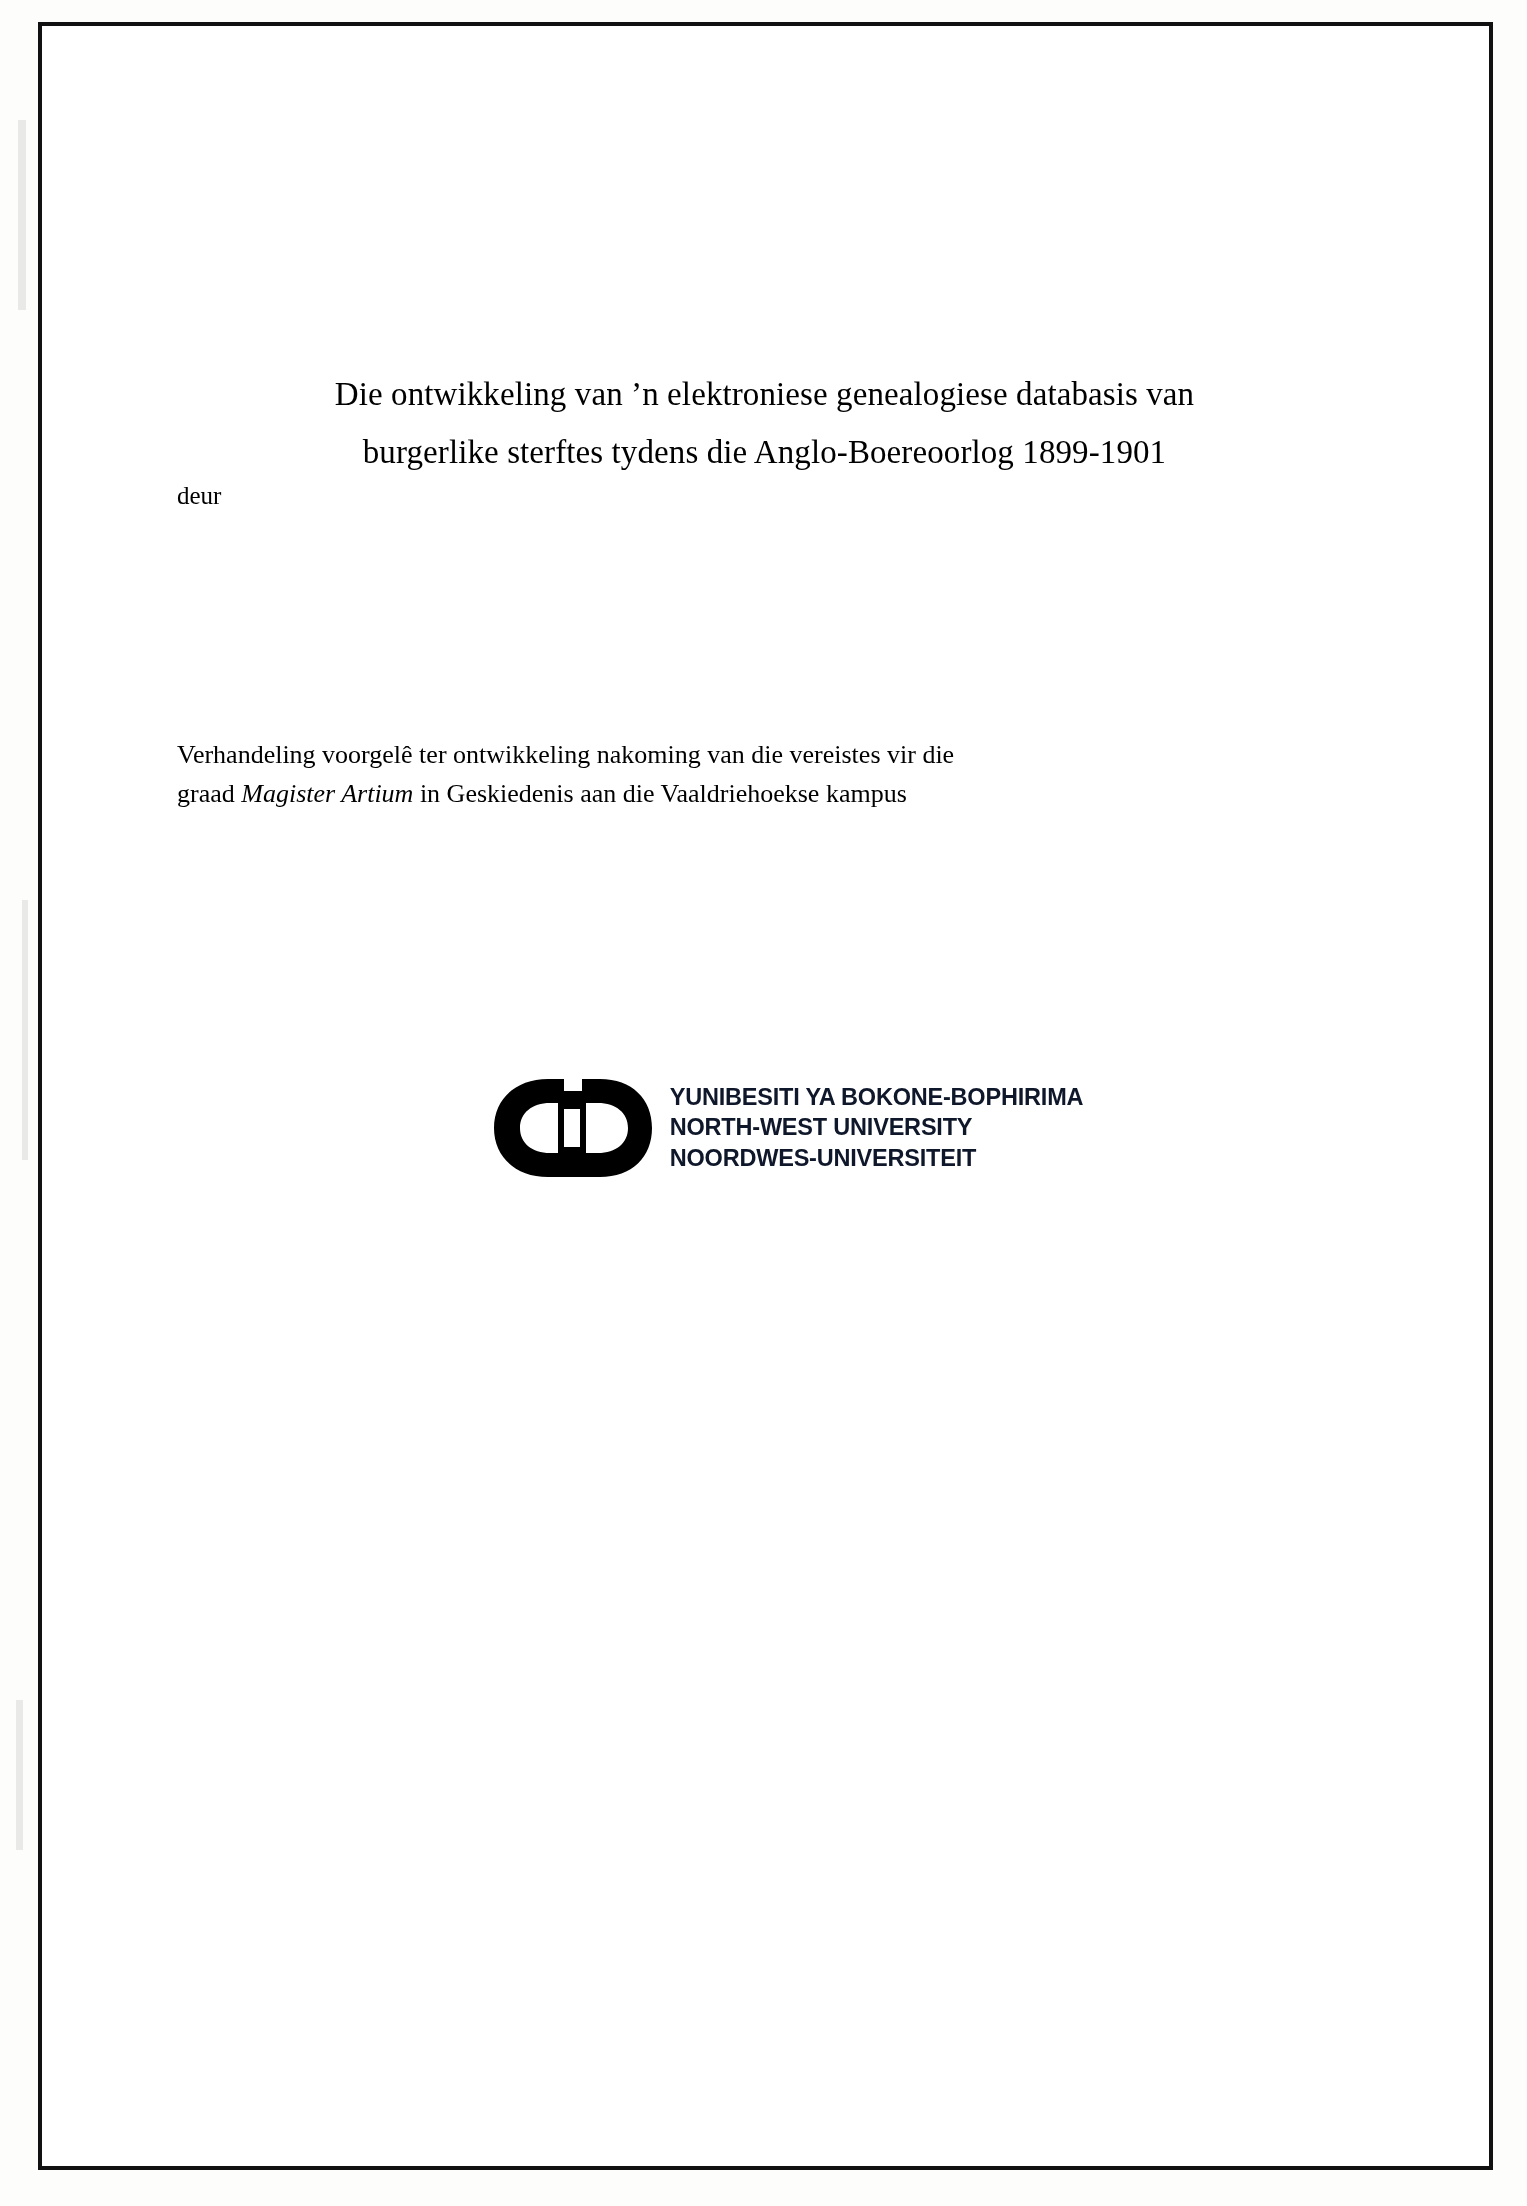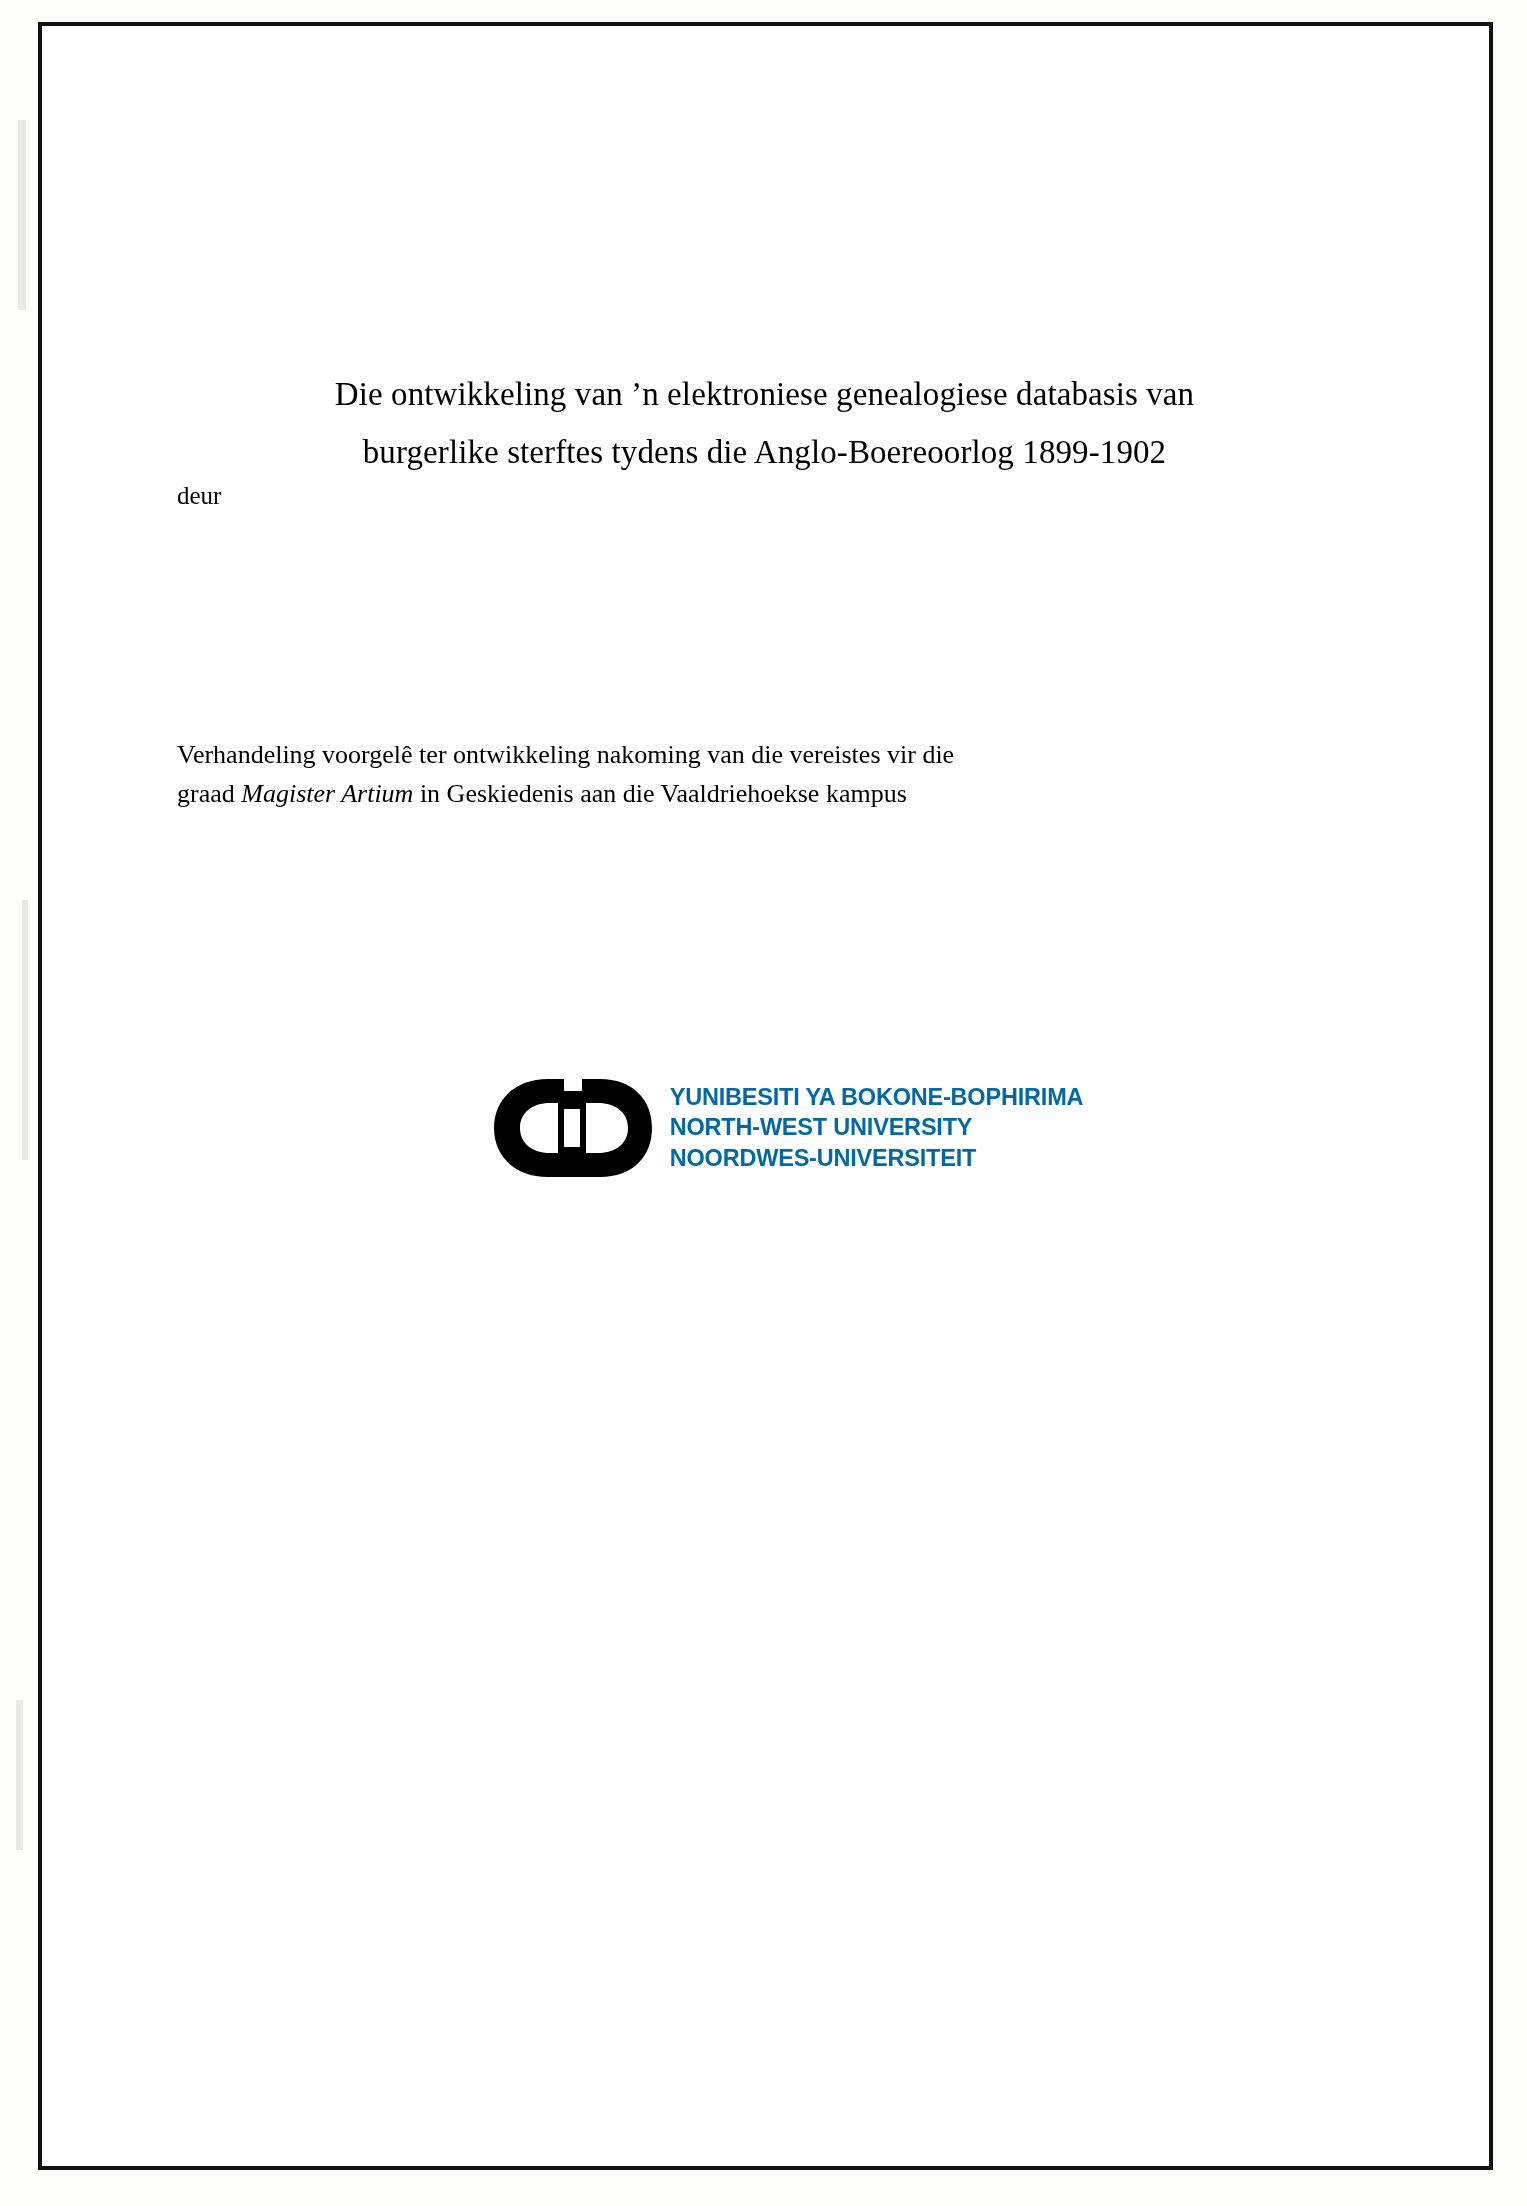--- a/index.html
+++ b/index.html
@@ -111,21 +111,21 @@
     position: relative;
     flex: none;
   }
 
   .logo-text {
     font-family: "Liberation Sans", sans-serif;
     font-size: 23.5px;
     line-height: 1.28;
     font-weight: 700;
     letter-spacing: -0.2px;
-    color: #0369a1;
+    color: #0f172a;
     white-space: nowrap;
   }
 
   
   .smudge {
     position: absolute;
     background: #d9d9d9;
     opacity: 0.55;
   }
 </style>
@@ -137,21 +137,21 @@
   <div class="smudge" style="left:22px; top:900px; width:6px; height:260px;"></div>
   <div class="smudge" style="left:16px; top:1700px; width:7px; height:150px;"></div>
 
   <div class="page-border">
     <div class="page-inner">
 
       <div class="content">
 
         <div class="title-block">
           <span class="title-line">Die ontwikkeling van ’n elektroniese genealogiese databasis van</span>
-          <span class="title-line">burgerlike sterftes tydens die Anglo-Boereoorlog 1899-1902</span>
+          <span class="title-line">burgerlike sterftes tydens die Anglo-Boereoorlog 1899-1901</span>
         </div>
 
         <div class="deur">deur</div>
 
 
         <div class="abstract-block">
           <span>Verhandeling voorgelê ter ontwikkeling nakoming van die vereistes vir die</span>
           <div class="line2"><span>graad </span><em>Magister Artium</em><span> in Geskiedenis aan die Vaaldriehoekse kampus</span></div>
         </div>
 

